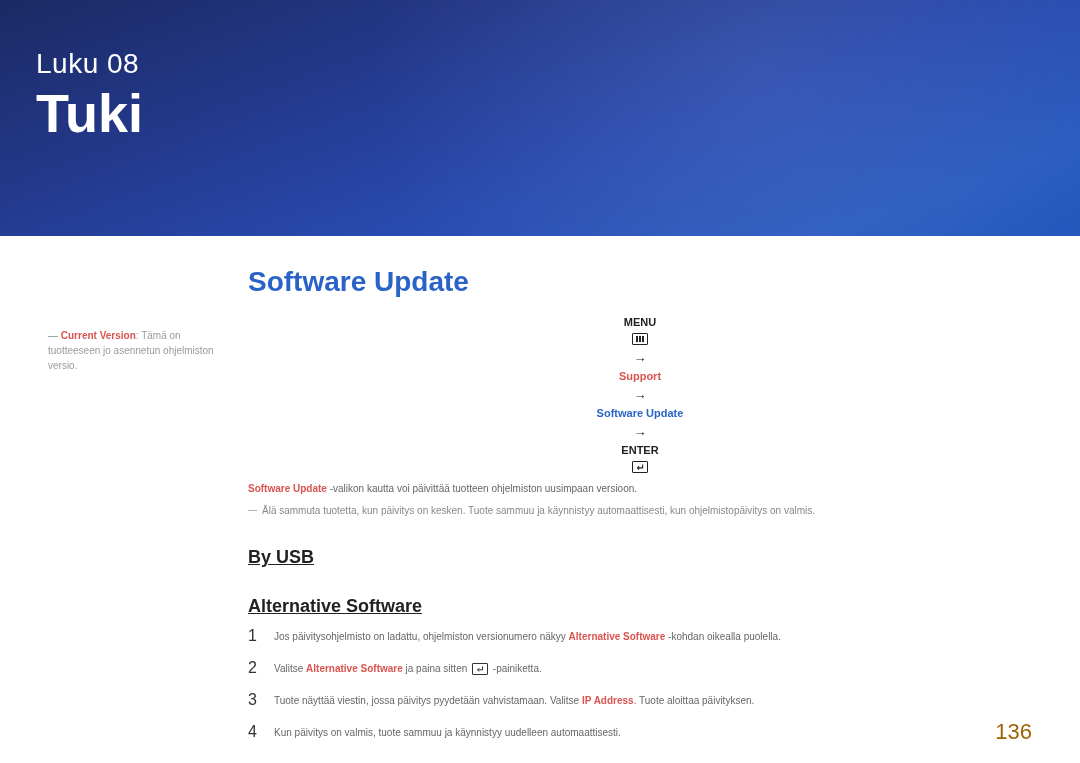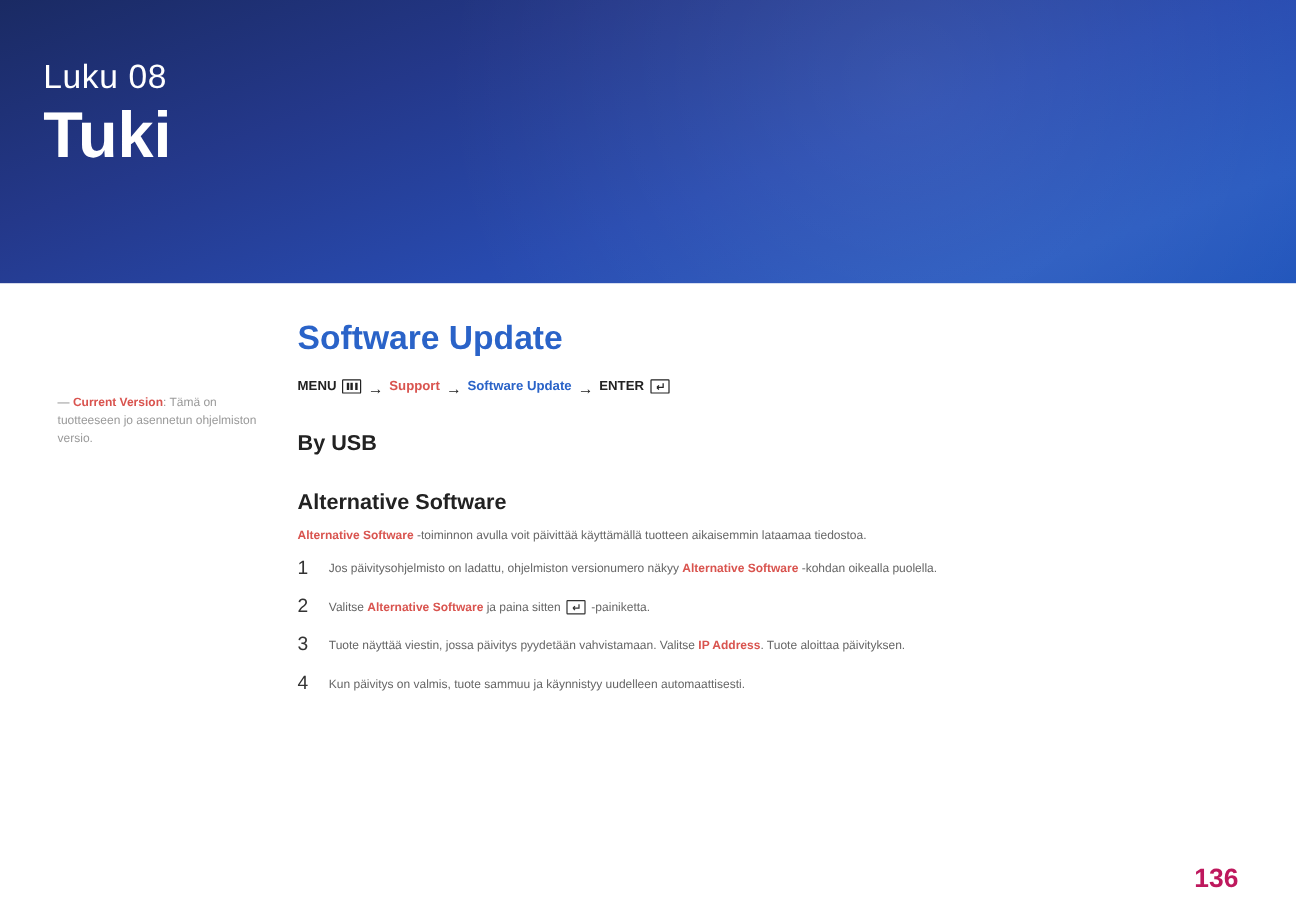--- a/index.html
+++ b/index.html
@@ -54,22 +54,24 @@
     font-weight: 700;
     color: #2a63c8;
     margin-bottom: 18px;
   }
   .breadcrumb-line {
     font-size: 11px;
     color: #222;
     font-weight: 700;
     margin-bottom: 8px;
     display: flex;
+    align-items: center;
     gap: 5px;
     flex-wrap: wrap;
+    flex-direction: column;
   }
   .breadcrumb-line .arrow { font-weight: 400; color: #222; font-size: 13px; }
   .bc-red { color: #d9544f; }
   .bc-blue { color: #2a63c8; }
   .icon-box {
     display: inline-flex;
     align-items: center;
     justify-content: center;
     width: 16px;
     height: 12px;
@@ -103,20 +105,21 @@
     top: 0;
     color: #888;
     font-size: 9px;
   }
   .subsection-title {
     font-size: 18px;
     font-weight: 700;
     color: #222;
     margin-top: 28px;
     margin-bottom: 10px;
+    text-decoration: underline;
   }
   .steps {
     margin-top: 10px;
   }
   .step {
     display: flex;
     align-items: flex-start;
     font-size: 10px;
     color: #666;
     line-height: 1.6;
@@ -141,22 +144,22 @@
     border-radius: 1px;
     align-items: center;
     justify-content: center;
     margin: 0 2px;
   }
   .page-number {
     position: absolute;
     bottom: 18px;
     right: 48px;
     font-size: 22px;
-    color: #be185d;
-    font-weight: 700;
+    color: #a16207;
+    font-weight: 400;
   }
 </style>
 </head>
 <body>
 
 <div class="header-band">
   <div class="chapter-label">Luku  08</div>
   <div class="chapter-title">Tuki</div>
 </div>
 
@@ -184,28 +187,29 @@
       <span class="bc-blue">Software Update</span>
       <span class="arrow">→</span>
       <span>ENTER</span>
       <span class="icon-box">
         <svg class="icon-enter-svg" viewBox="0 0 16 12">
             <path d="M11 3 v4 h-6 m0 0 l2 -2 m-2 2 l2 2" stroke="#222" stroke-width="1.2" fill="none"></path>
           </svg>
       </span>
     </div>
 
-
+    <div class="body-line">
+      <span class="bold-red">Software Update</span><span> -valikon kautta voi päivittää tuotteen ohjelmiston uusimpaan versioon.</span>
+    </div>
+
+    <div class="note-line">Älä sammuta tuotetta, kun päivitys on kesken. Tuote sammuu ja käynnistyy automaattisesti, kun ohjelmistopäivitys on valmis.</div>
 
     <h2 class="subsection-title">By USB</h2>
 
     <h2 class="subsection-title">Alternative Software</h2>
-    <div class="body-line">
-      <span class="bold-red">Alternative Software</span><span> -toiminnon avulla voit päivittää käyttämällä tuotteen aikaisemmin lataamaa tiedostoa.</span>
-    </div>
 
     <div class="steps">
 
       <div class="step">
         <div class="step-num">1</div>
         <div class="step-text">
           <span>Jos päivitysohjelmisto on ladattu, ohjelmiston versionumero näkyy </span><span class="bold-red">Alternative Software</span><span> -kohdan oikealla puolella.</span>
         </div>
       </div>
 

